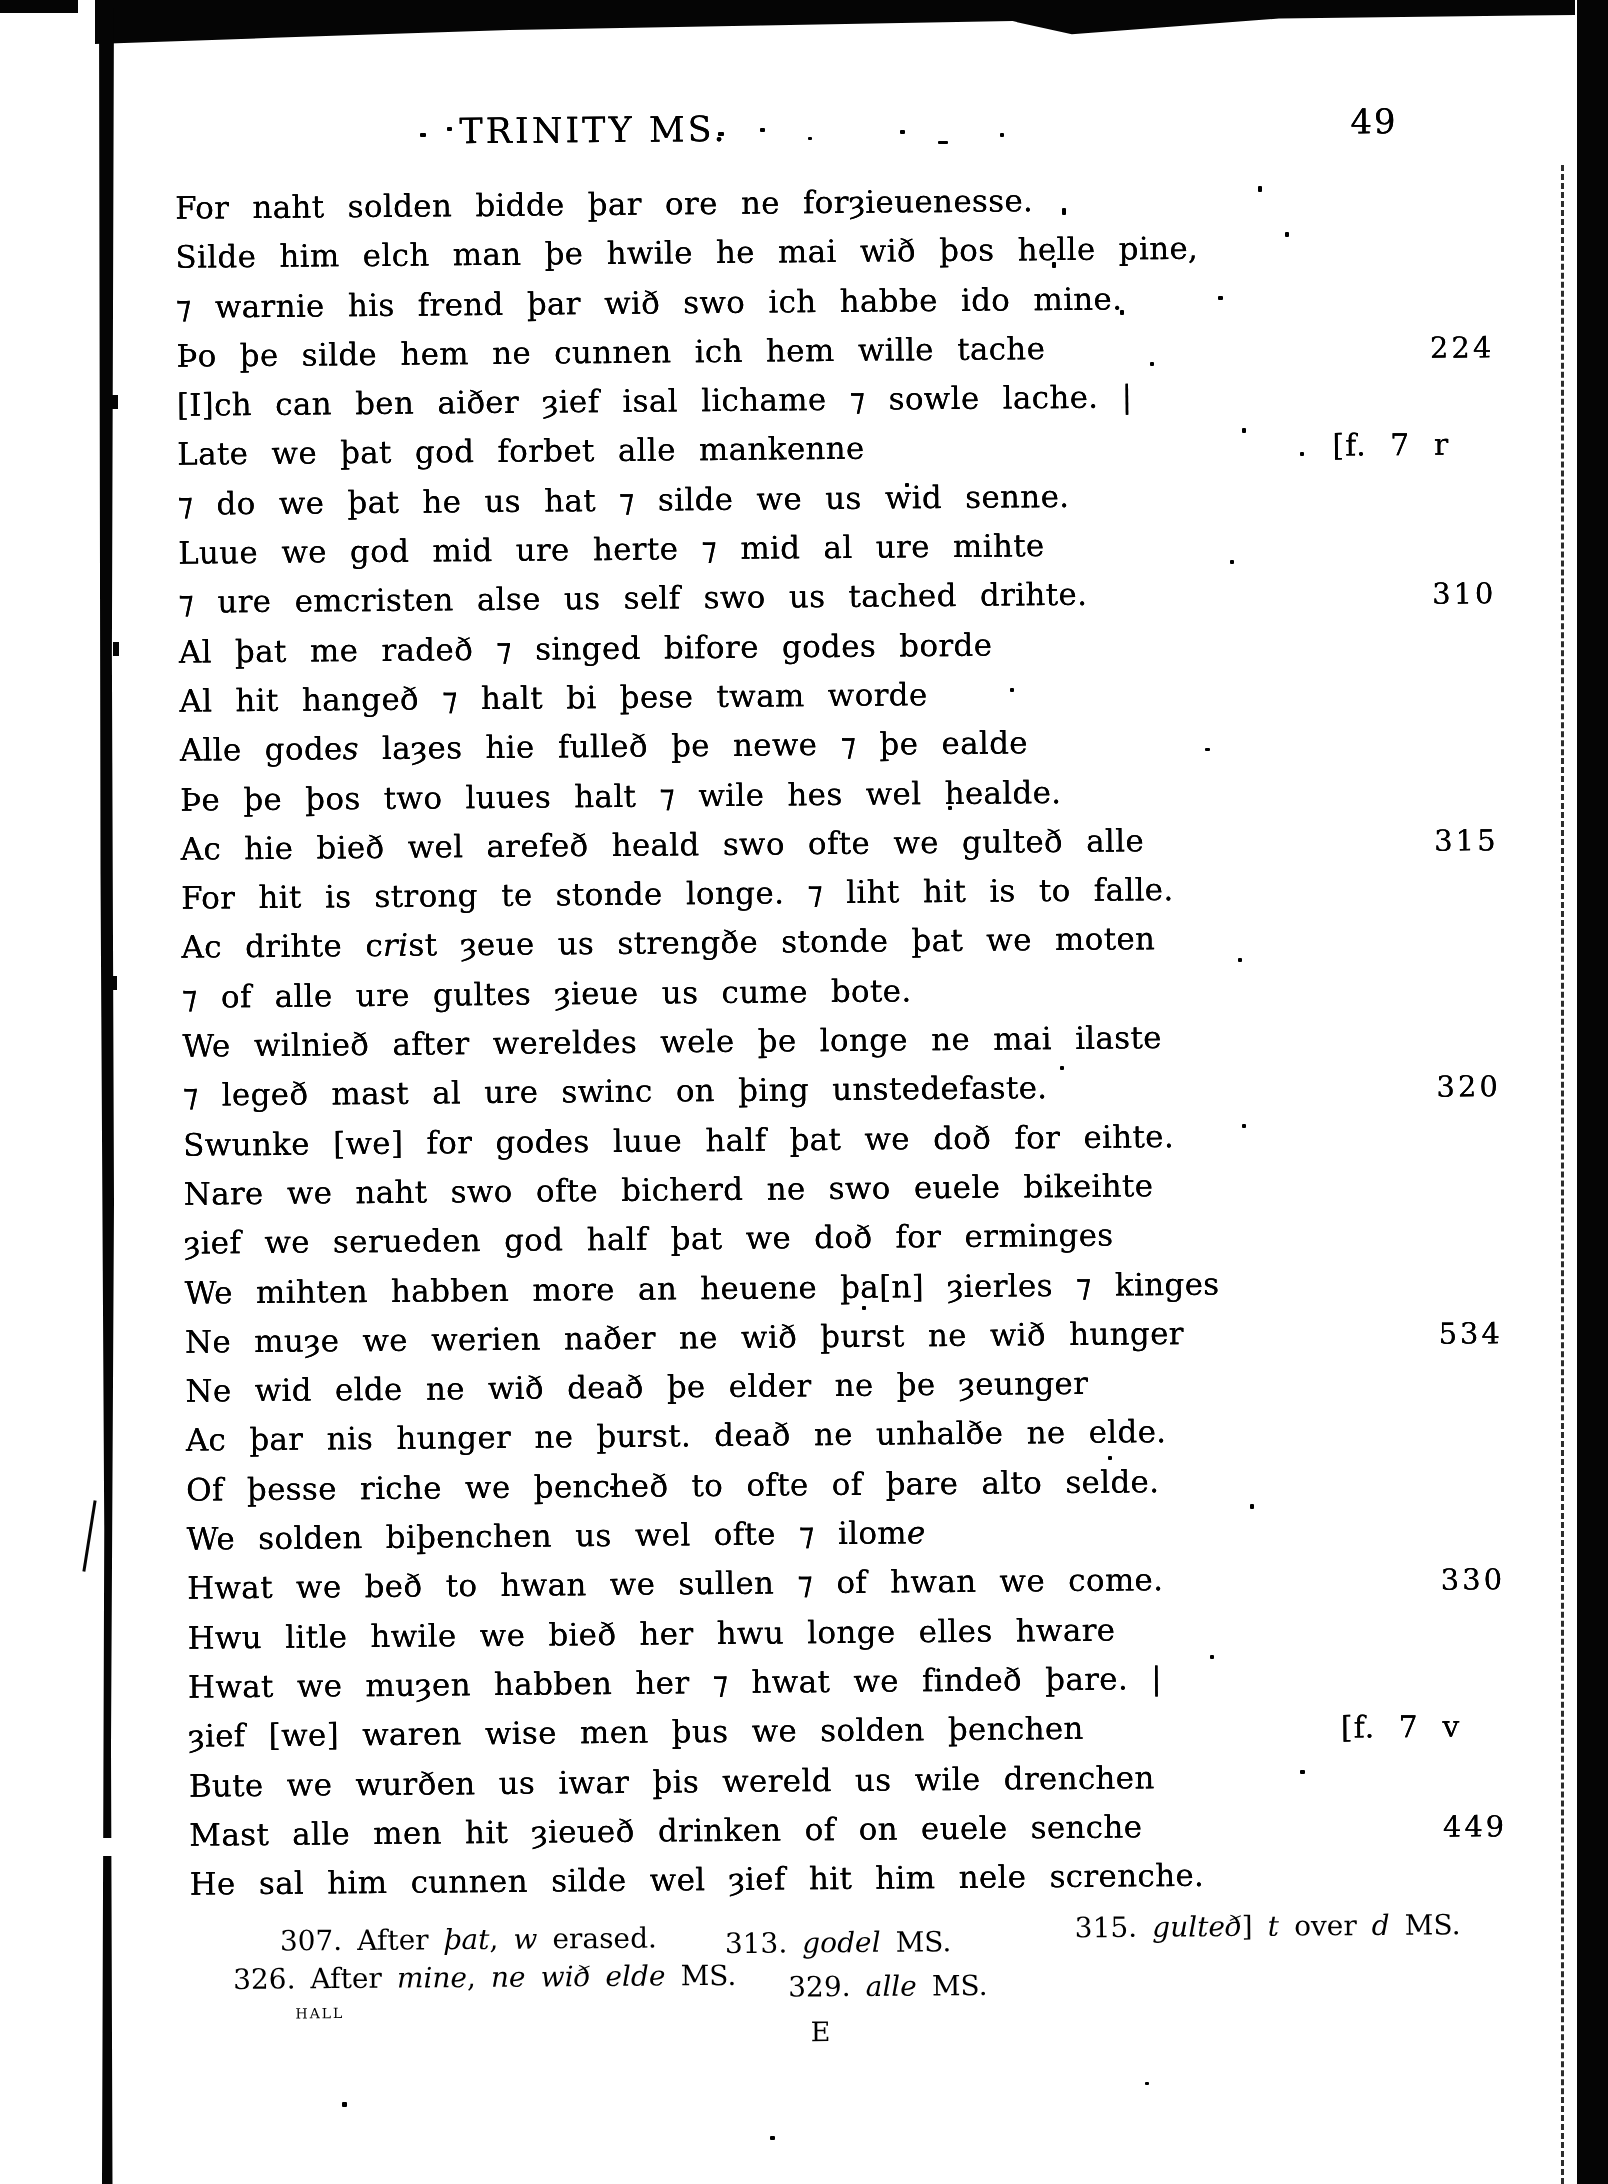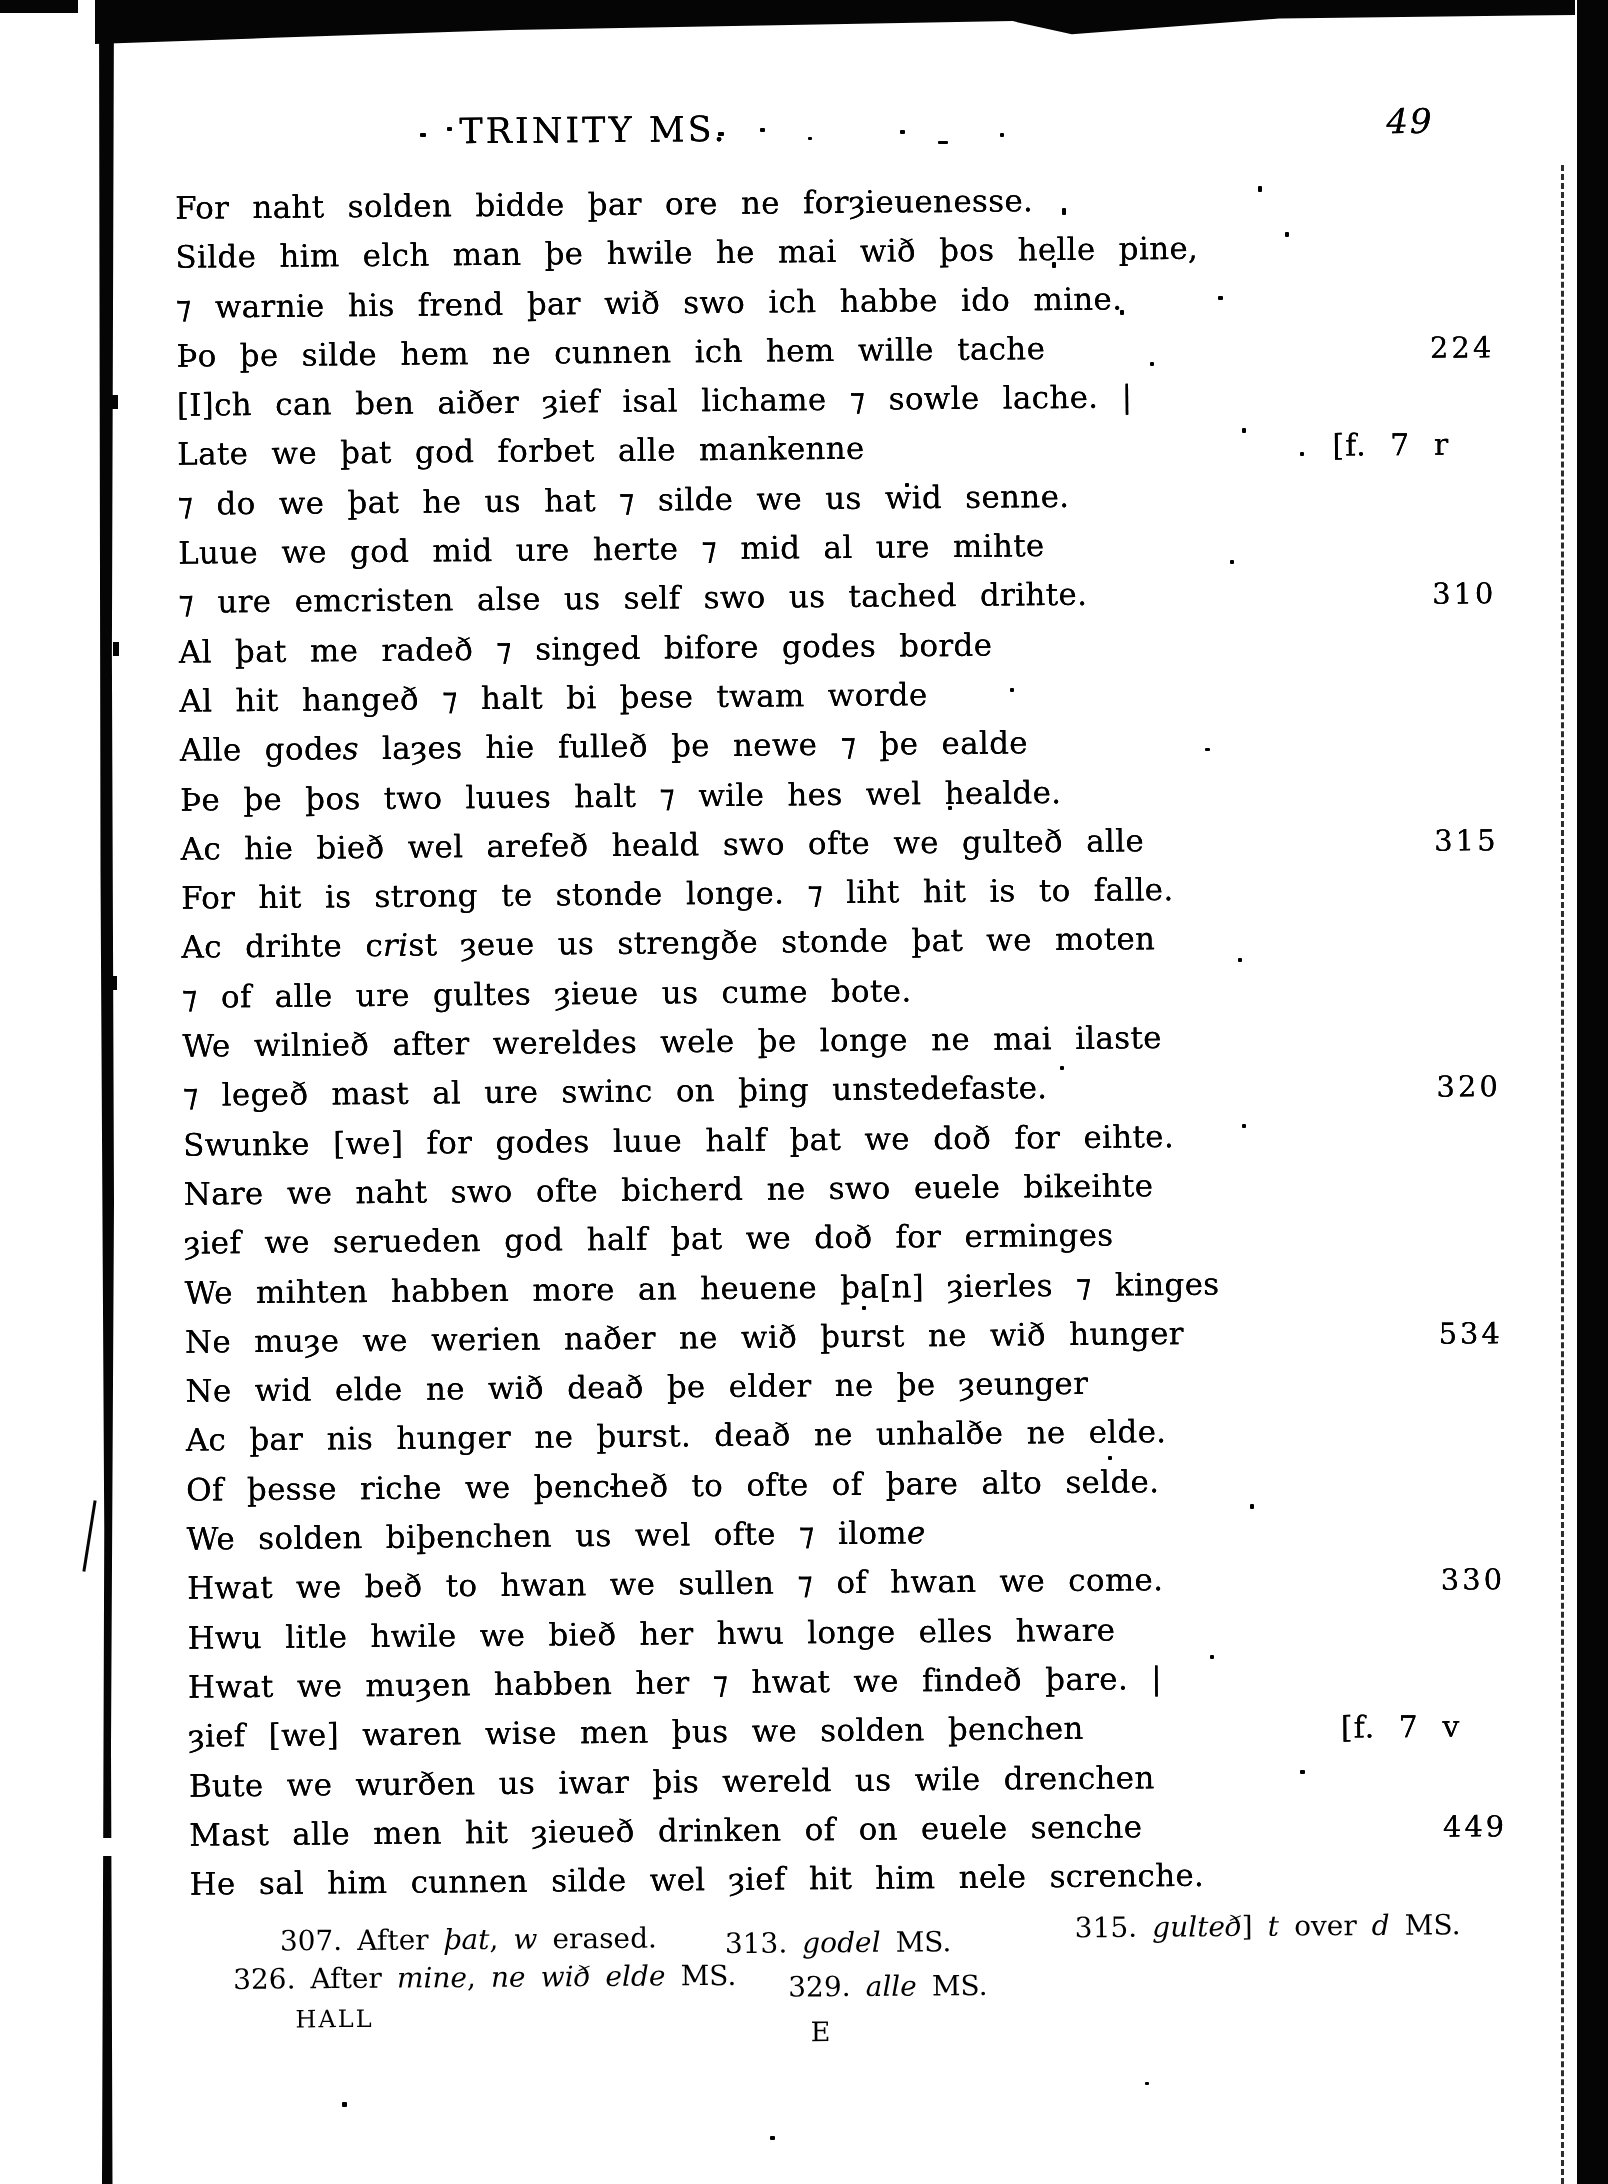--- a/index.html
+++ b/index.html
@@ -26,31 +26,31 @@
     border-left:3px dashed #0a0a0a;opacity:.85;}
   #right-top-mark{left:1528px;top:8px;width:16px;height:7px;}
   .speck{position:absolute;background:#000;border-radius:1px;}
 
   
   #content{position:absolute;left:0;top:0;width:1608px;height:2184px;
     transform:rotate(-0.5deg);transform-origin:840px 1000px;
     text-shadow:0 0 .55px #000;}
   #running-head{position:absolute;left:182px;top:108px;width:838px;
     text-align:center;font-size:35px;letter-spacing:3px;}
-  #page-number{position:absolute;left:1394px;top:106px;font-size:34px;letter-spacing:2px;font-style:italic;}
+  #page-number{position:absolute;left:1358px;top:106px;font-size:34px;letter-spacing:2px;}
   #poem{position:absolute;left:182px;top:178px;width:1318px;}
   .line{position:relative;height:49.3px;line-height:49.3px;font-size:31px;
     word-spacing:0.42em;letter-spacing:.3px;white-space:nowrap;}
   .line .mnum{position:absolute;right:0;top:3px;font-size:29px;letter-spacing:3px;}
   .line .folio{position:absolute;right:46px;top:1px;font-size:30px;letter-spacing:1px;}
   
   #footnotes{position:absolute;left:0;top:0;width:1608px;height:2184px;
     transform:rotate(-0.45deg);transform-origin:600px 1960px;font-size:28px;}
   .fn{position:absolute;white-space:nowrap;word-spacing:.22em;}
-  #signature{position:absolute;left:295px;top:2003px;font-size:24px;letter-spacing:2px;}
+  #signature{position:absolute;left:295px;top:2003px;font-size:14px;letter-spacing:2px;}
   #gathering{position:absolute;left:810px;top:2018px;font-size:27px;}
   i{font-style:italic;}
 </style>
 </head>
 <body>
 
 <div class="artifact" id="top-left-block"></div>
 <div class="artifact" id="top-band"></div>
 <div class="artifact" id="left-bar"></div>
 <div class="artifact" id="left-wisp"></div>

